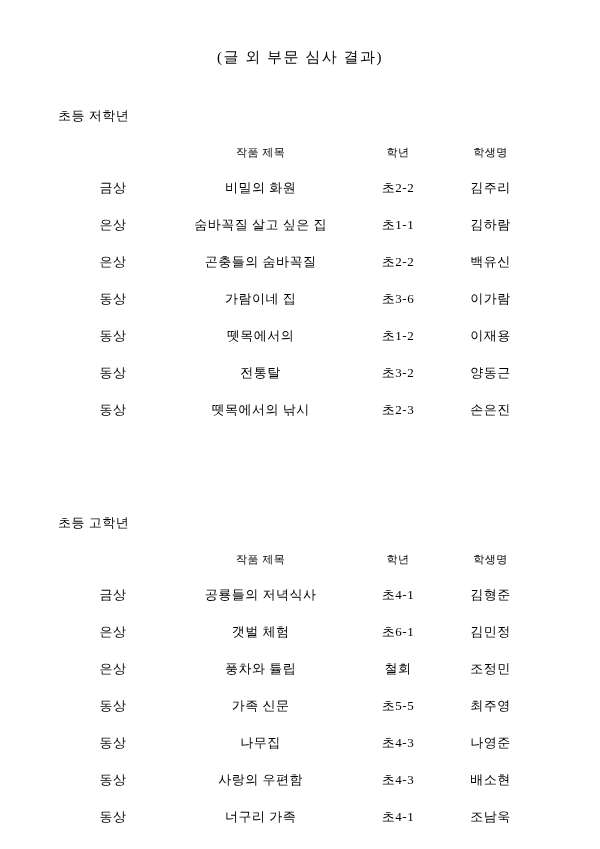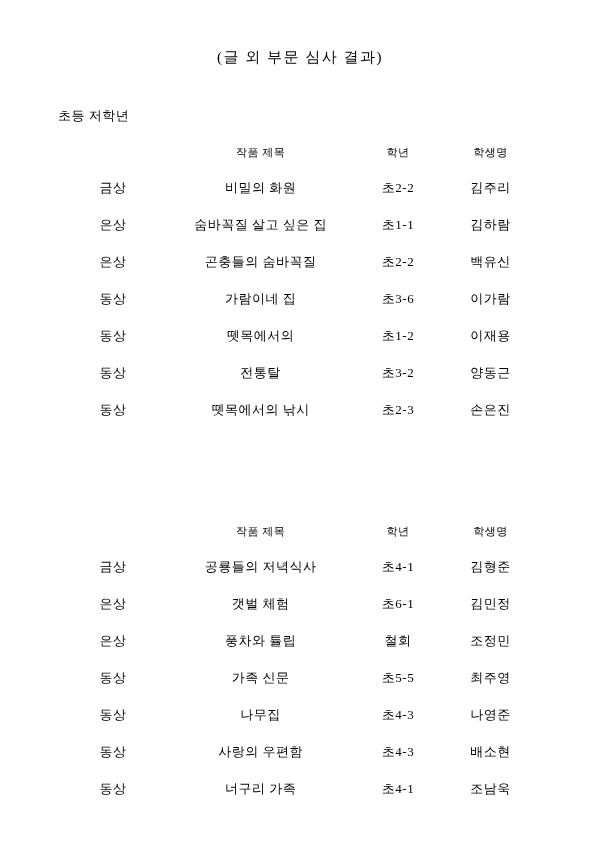--- a/index.html
+++ b/index.html
@@ -135,20 +135,21 @@
           <td>초2-3</td>
           <td>손은진</td>
         </tr>
       </tbody>
     </table>
   </div>
 
   <div class="spacer-lg"></div>
 
   <div class="section">
+    <div class="section-heading">초등 고학년</div>
     <table class="results">
       <colgroup>
         <col class="c-prize">
           <col class="c-title">
           <col class="c-grade">
           <col class="c-name">
       </colgroup>
       <thead>
         <tr class="head-row">
           <th class="blank"></th>

